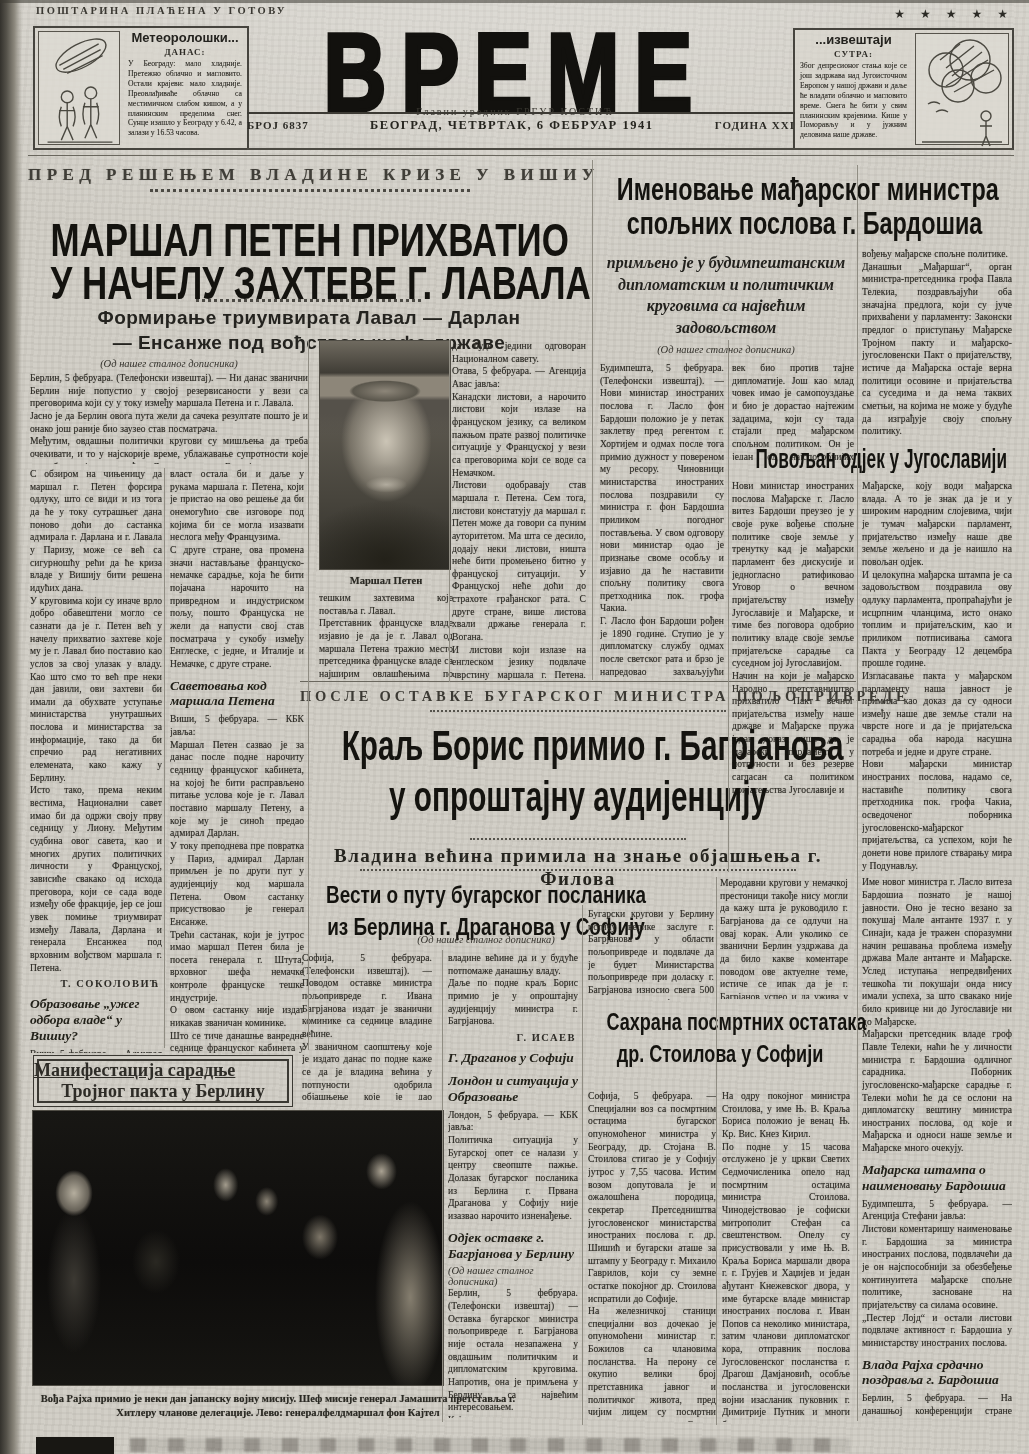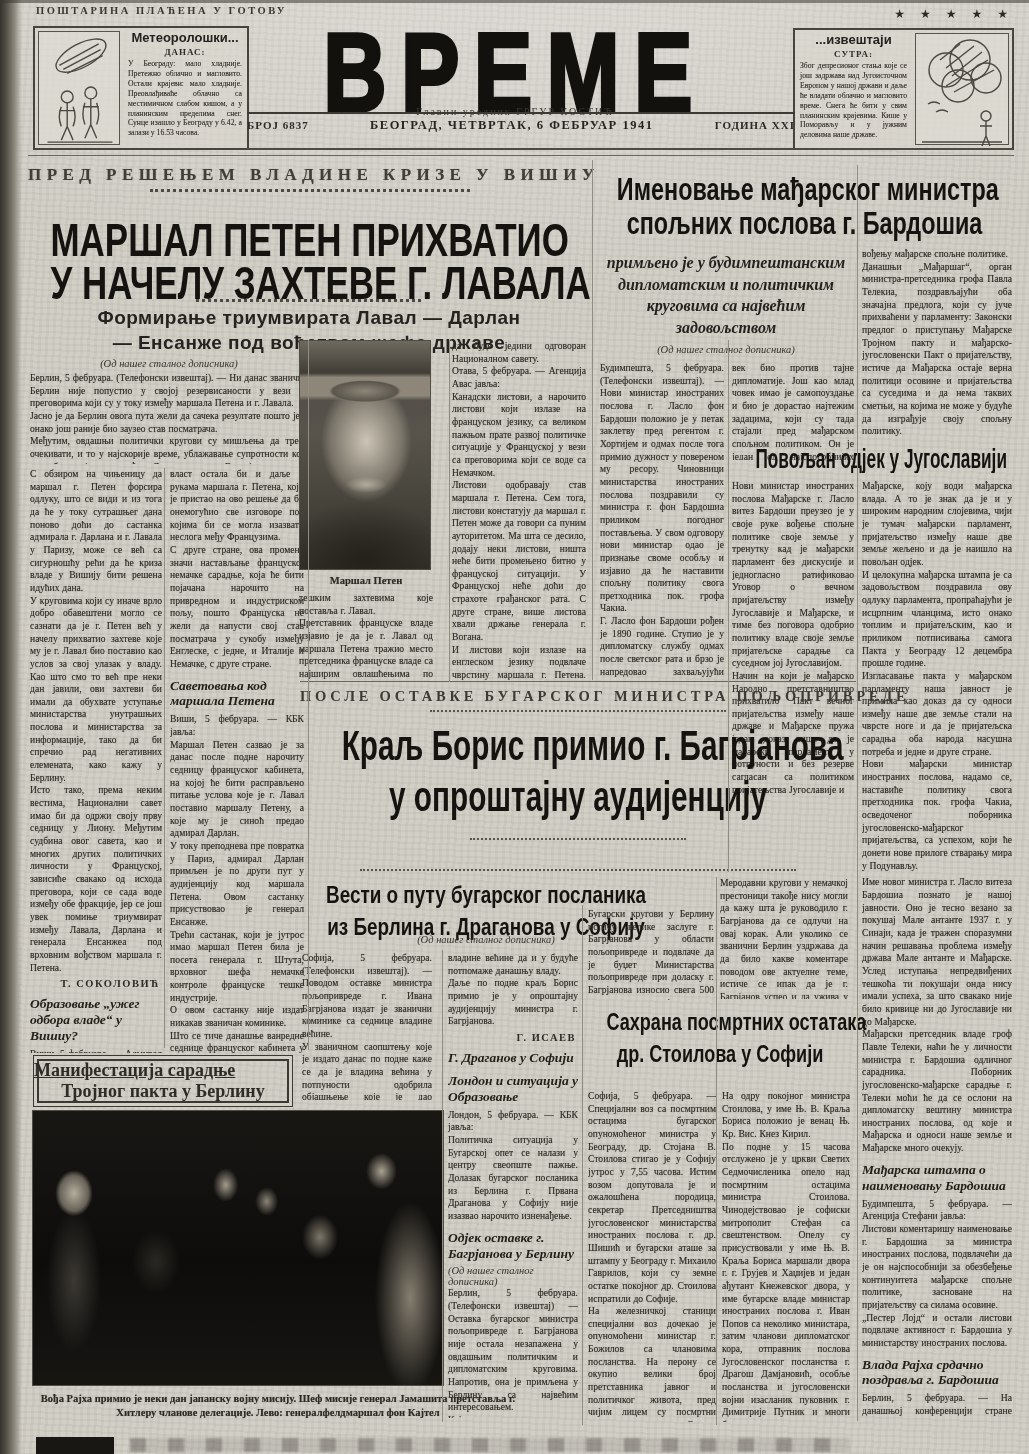--- a/index.html
+++ b/index.html
@@ -183,21 +183,21 @@
     <div class="subhead">Саветовања код маршала Петена</div>
     <div class="body">Виши, 5 фебруара. — КБК јавља:
 Маршал Петен сазвао је за данас после подне нарочиту седницу француског кабинета, на којој ће бити расправљено питање услова које је г. Лавал поставио маршалу Петену, а које му је синоћ предао адмирал Дарлан.
 У току преподнева пре повратка у Париз, адмирал Дарлан примљен је по други пут у аудијенцију код маршала Петена. Овом састанку присуствовао је генерал Енсанже.
 Трећи састанак, који је јутрос имао маршал Петен била је посета генерала г. Штута, врховног шефа немачке контроле француске тешке индустрије.
 О овом састанку није издат никакав званичан коминике.
 Што се тиче данашње ванредне седнице француског кабинета у Вишију, очекују се судбоносне одлуке, које ће, вероватно, променити из темеља смер француске политике.</div>
 
   </div>
 
-  <div class="abs" style="left:299px;top:340px;width:134px;height:342px;overflow:hidden;">
+  <div class="abs" style="left:319px;top:340px;width:134px;height:342px;overflow:hidden;">
     <div class="photoframe petainphoto" style="width:132px;height:230px;"></div>
     <div class="caption" style="margin:4px 0;">Маршал Петен</div>
     <div class="body">тешким захтевима које поставља г. Лавал.
 Претставник француске владе изјавио је да је г. Лавал од маршала Петена тражио место претседника француске владе са најширим овлашћењима по питању сарадње са Немачком.</div>
   </div>
 
   <div class="abs" style="left:452px;top:340px;width:134px;height:342px;overflow:hidden;">
     <div class="body">да буде једини одговоран Националном савету.</div>
     <div class="body">Отава, 5 фебруара. — Агенција Авас јавља:
 Канадски листови, а нарочито листови који излазе на француском језику, са великом пажњом прате развој политичке ситуације у Француској у вези са преговорима који се воде са Немачком.
@@ -243,20 +243,21 @@
   </div>
 
   <div class="abs hairline" style="left:300px;top:681px;width:556px;"></div>
   <div class="abs kicker2" style="left:300px;top:688px;width:556px;">ПОСЛЕ ОСТАВКЕ БУГАРСКОГ МИНИСТРА ПОЉОПРИВРЕДЕ</div>
   <div class="abs dotrule thin" style="left:430px;top:710px;width:296px;"></div>
   <div class="abs" style="left:300px;top:716px;width:556px;">
     <div class="headline hD">Краљ Борис примио г. Багрјанова</div>
     <div class="headline hD">у опроштајну аудијенцију</div>
   </div>
   <div class="abs dotrule thin" style="left:470px;top:838px;width:216px;"></div>
+  <div class="abs deckD" style="left:300px;top:845px;width:556px;">Владина већина примила на знање објашњења г. Филова</div>
   <div class="abs dotrule thin" style="left:360px;top:869px;width:436px;"></div>
 
   <div class="abs" style="left:302px;top:877px;width:368px;">
     <div class="headline hE">Вести о путу бугарског посланика</div>
     <div class="headline hE">из Берлина г. Драганова у Софију</div>
   </div>
   <div class="abs corr" style="left:302px;top:934px;width:368px;">(Од нашег сталног дописника)</div>
 
   <div class="abs body" style="left:302px;top:952px;width:130px;height:148px;">Софија, 5 фебруара. (Телефонски извештај). — Поводом оставке министра пољопривреде г. Ивана Багрјанова издат је званични коминике са седнице владине већине.
 У званичном саопштењу које је издато данас по подне каже се да је владина већина у потпуности одобрила објашњење које је дао претседник владе г. Филов поводом оставке министра пољопривреде г. Багрјанова.

